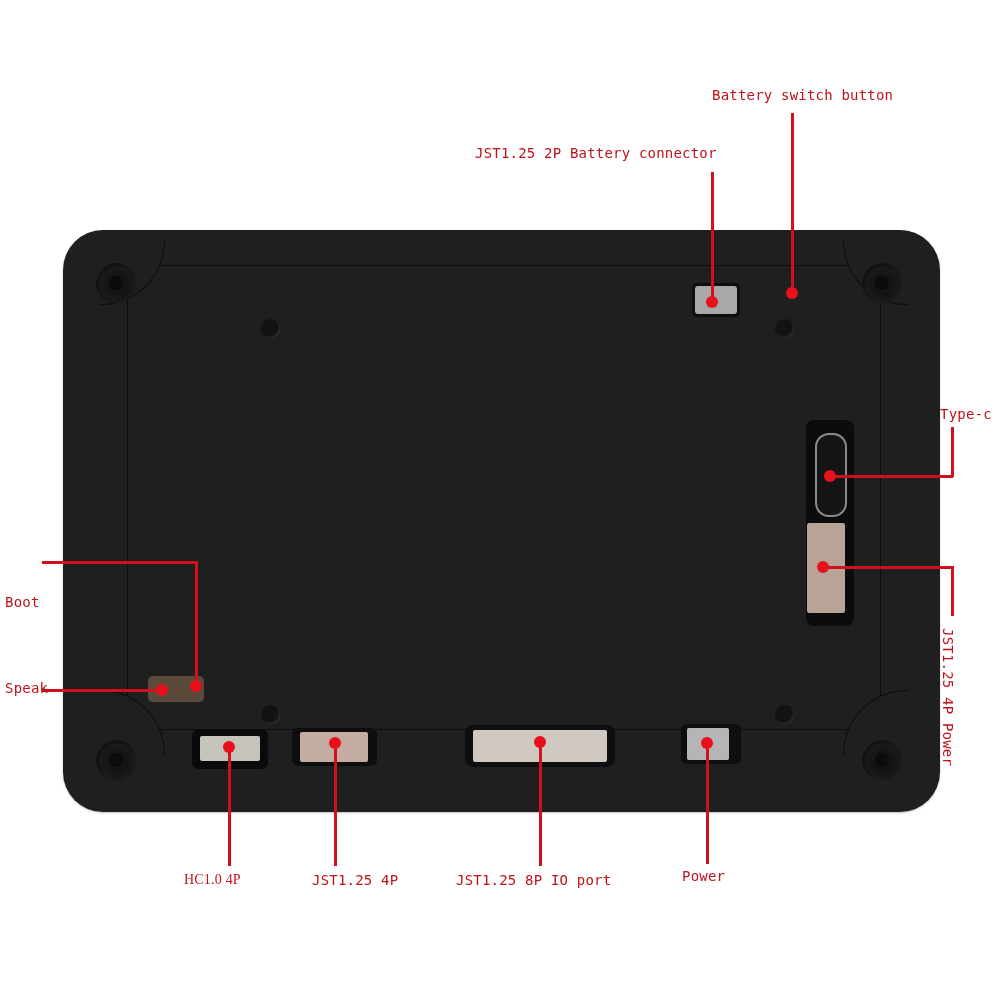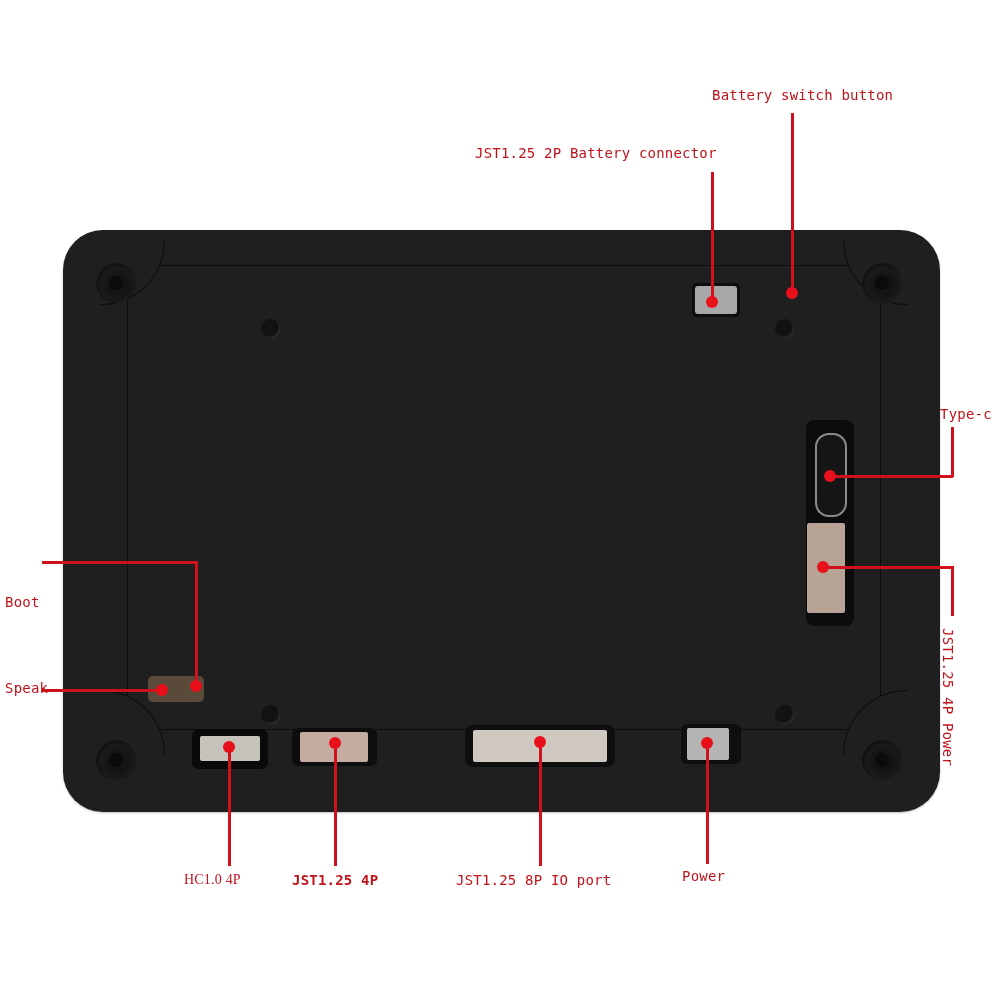--- a/index.html
+++ b/index.html
@@ -89,15 +89,15 @@
 <div class="line" style="left:706px;top:742px;width:2.5px;height:122px;"></div>
 <div class="dot" style="left:701px;top:737px;"></div>
 
 <div class="label" style="left:712px;top:87px;">Battery switch button</div>
 <div class="label" style="left:475px;top:145px;">JST1.25 2P Battery connector</div>
 <div class="label" style="left:940px;top:406px;">Type-c</div>
 <div class="label" style="left:940px;top:628px;writing-mode:vertical-rl;">JST1.25 4P Power</div>
 <div class="label" style="left:5px;top:552px;margin-top:42px;">Boot</div>
 <div class="label" style="left:5px;top:680px;">Speak</div>
 <div class="label" style="left:184px;top:872px;font-family:Liberation Serif, serif;">HC1.0 4P</div>
-<div class="label" style="left:292px;top:872px;font-weight:bold;">JST1.25 4P</div>
+<div class="label" style="left:312px;top:872px;">JST1.25 4P</div>
 <div class="label" style="left:456px;top:872px;">JST1.25 8P IO port</div>
 <div class="label" style="left:682px;top:868px;">Power</div>
 
 </body></html>

